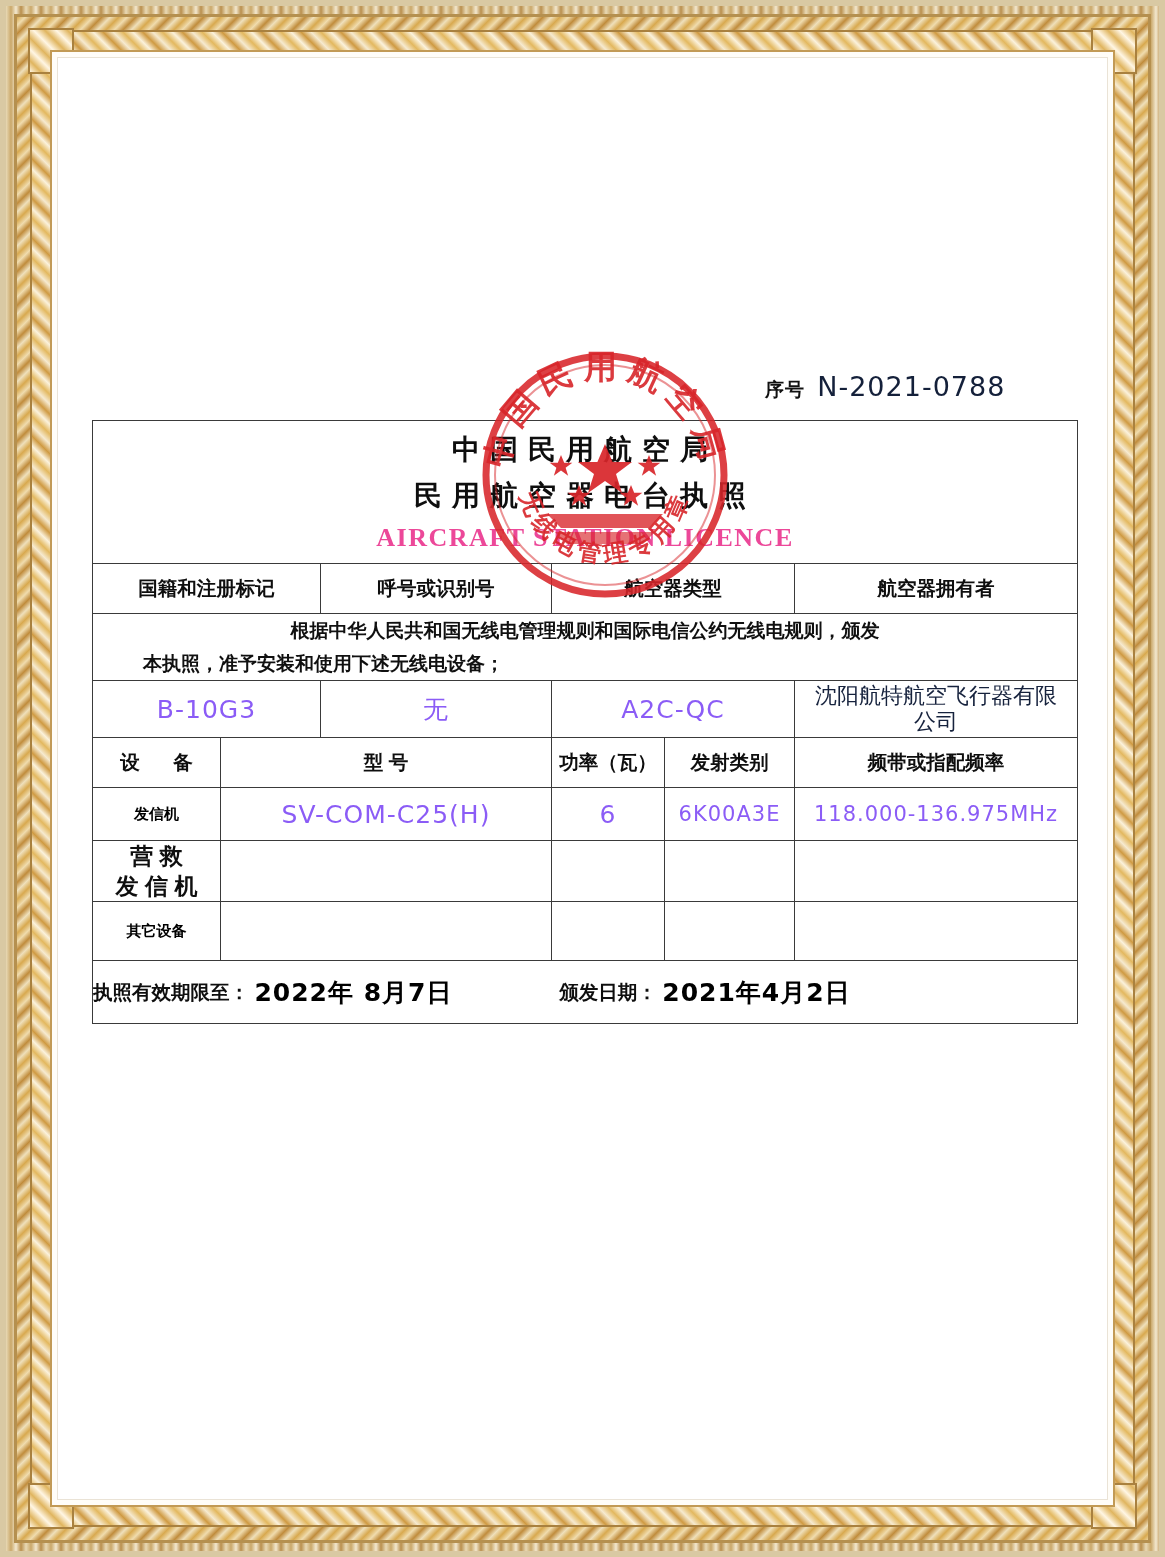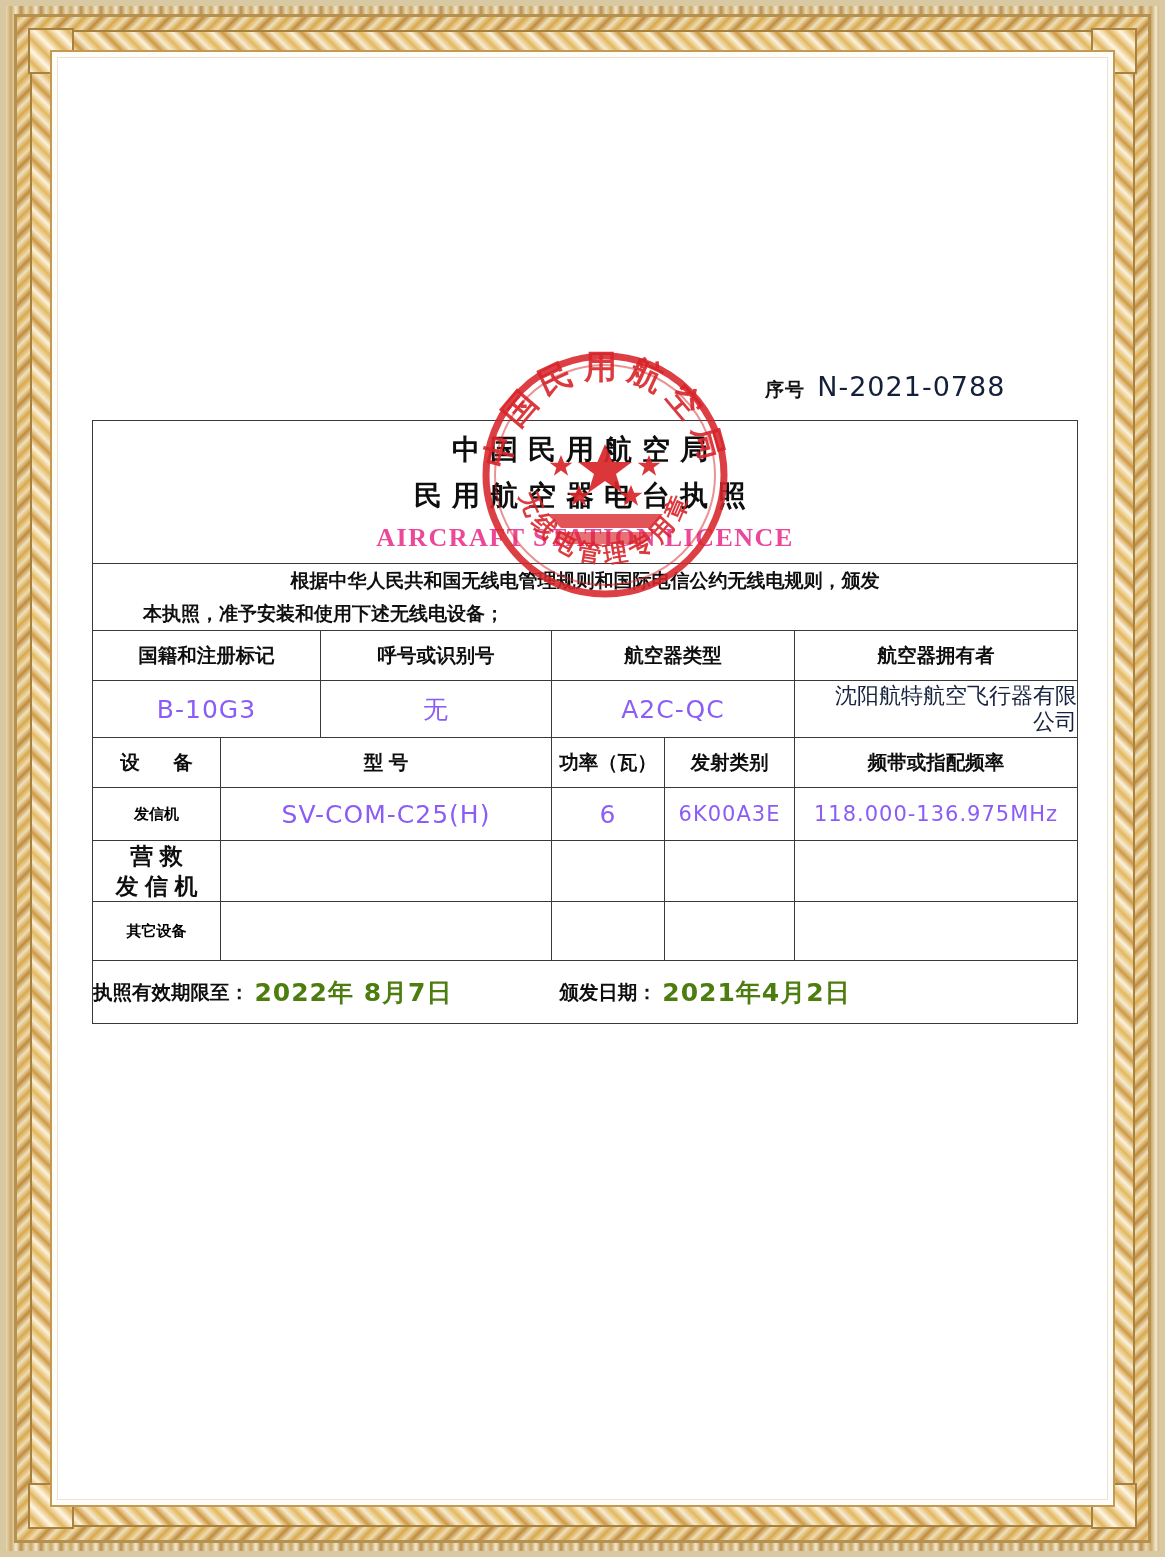--- a/index.html
+++ b/index.html
@@ -198,21 +198,21 @@
     font-family: "DejaVu Sans", sans-serif;
     font-size: 25px;
     color: #8b5cf6;
     text-align: center;
     letter-spacing: 1px;
   }
   .val-left {
     font-family: "DejaVu Sans", sans-serif;
     font-size: 22px;
     color: #16223d;
-    text-align: right;
+    text-align: center;
     padding-left: 6px;
     line-height: 26px;
   }
   .val-small {
     font-size: 21px;
   }
   .datarow td { height: 56px; }
   .equiprow td { height: 52px; }
   .blankrow td { height: 58px; }
   .blankrow2 td { height: 58px; }
@@ -223,21 +223,21 @@
     font-weight: bold;
     font-size: 19.5px;
     color: #0e0e0e;
     padding-left: 26px;
   }
   .footer .seg { display: inline-block; vertical-align: middle; }
   .footer .gap { display: inline-block; width: 96px; }
   .footer .h {
     font-family: "DejaVu Sans", sans-serif;
     font-size: 25px;
-    color: #4d7c0f;
+    color: #000000;
     letter-spacing: 1px;
   }
 
   
   .seal {
     position: absolute;
     left: 476px;
     top: 330px;
     width: 258px;
     height: 258px;
@@ -282,31 +282,31 @@
       <tbody>
           <tr>
         <td class="titlecell" colspan="7">
           <div class="title-cn1">中国民用航空局</div>
           <div class="title-cn2">民用航空器电台执照</div>
           <div class="title-en">AIRCRAFT STATION LICENCE</div>
         </td>
       </tr>
 
       <tr>
-        <td colspan="7" class="preamble">
-          <span class="l1">根据中华人民共和国无线电管理规则和国际电信公约无线电规则，颁发</span>
-          <span class="l2">本执照，准予安装和使用下述无线电设备；</span>
-        </td>
-      </tr>
-
-      <tr>
         <td class="hdr" colspan="2">国籍和注册标记</td>
         <td class="hdr" colspan="2">呼号或识别号</td>
         <td class="hdr" colspan="2">航空器类型</td>
         <td class="hdr">航空器拥有者</td>
+      </tr>
+
+      <tr>
+        <td colspan="7" class="preamble">
+          <span class="l1">根据中华人民共和国无线电管理规则和国际电信公约无线电规则，颁发</span>
+          <span class="l2">本执照，准予安装和使用下述无线电设备；</span>
+        </td>
       </tr>
 
       <tr class="datarow">
         <td class="val" colspan="2">B-10G3</td>
         <td class="val" colspan="2">无</td>
         <td class="val" colspan="2">A2C-QC</td>
         <td class="val-left">
           <div>沈阳航特航空飞行器有限</div>
           <div>公司</div>
         </td>

